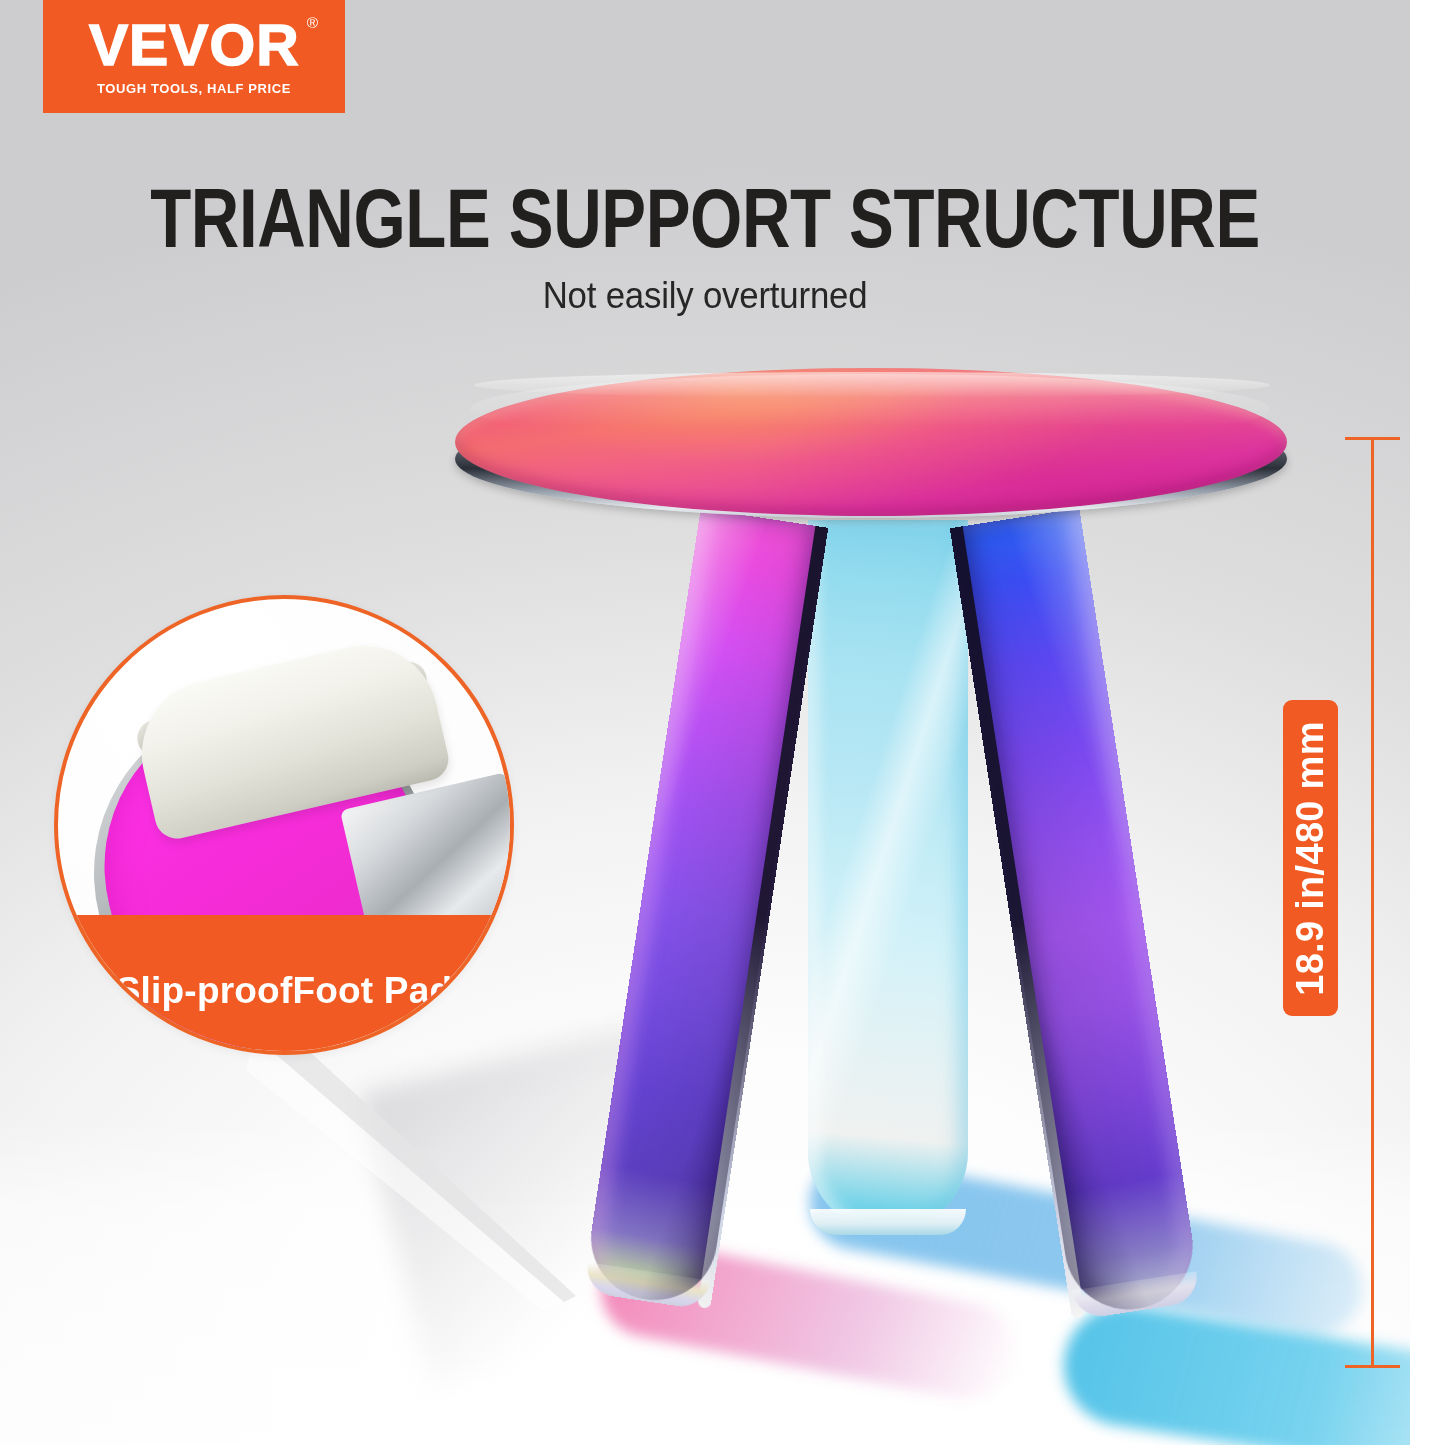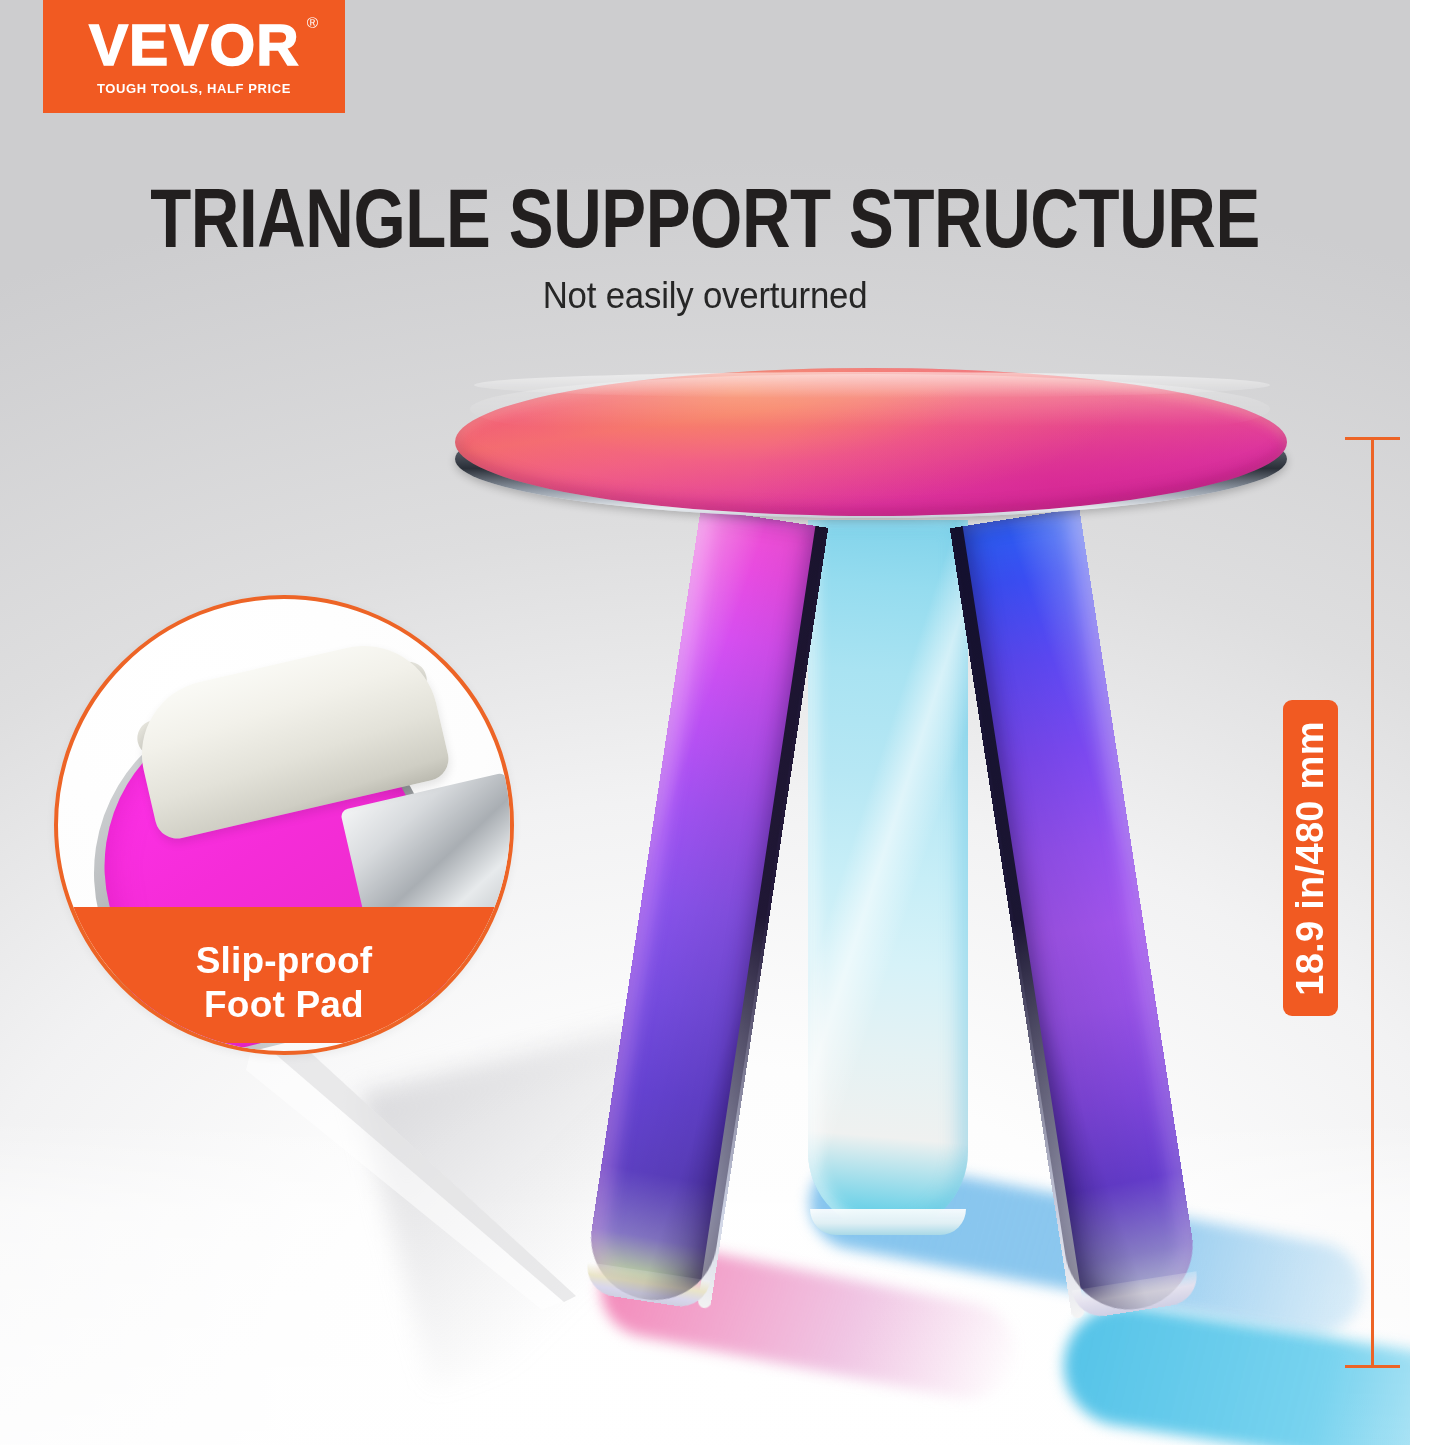--- a/index.html
+++ b/index.html
@@ -249,23 +249,23 @@
     transform:rotate(-13deg);
     background:linear-gradient(150deg,#f4f5f6 0%,#d7dadd 22%,#a9aeb3 44%,#e7eaec 62%,#c6cacd 80%,#9ea3a8 100%);
     border-radius:8px;z-index:2;
   }
   #ins-fade{
     position:absolute;left:0;right:0;bottom:132px;height:60px;
     background:linear-gradient(180deg,rgba(255,255,255,0),rgba(255,255,255,.0));
     z-index:4;
   }
   #ins-banner{
-    position:absolute;left:0;right:0;bottom:8px;height:136px;
+    position:absolute;left:0;right:0;bottom:0;height:136px;
     background:#F15A22;z-index:6;
-    display:flex;flex-direction:column;align-items:center;justify-content:center;
+    display:flex;flex-direction:row;align-items:center;justify-content:center;
     padding-top:16px;box-sizing:border-box;
   }
   #ins-banner span{
     color:#fff;font-weight:bold;font-size:37px;line-height:1.18;
     letter-spacing:.2px;white-space:nowrap;
   }
 
   
   #connector{
     position:absolute;left:246px;top:1000px;width:330px;height:310px;

